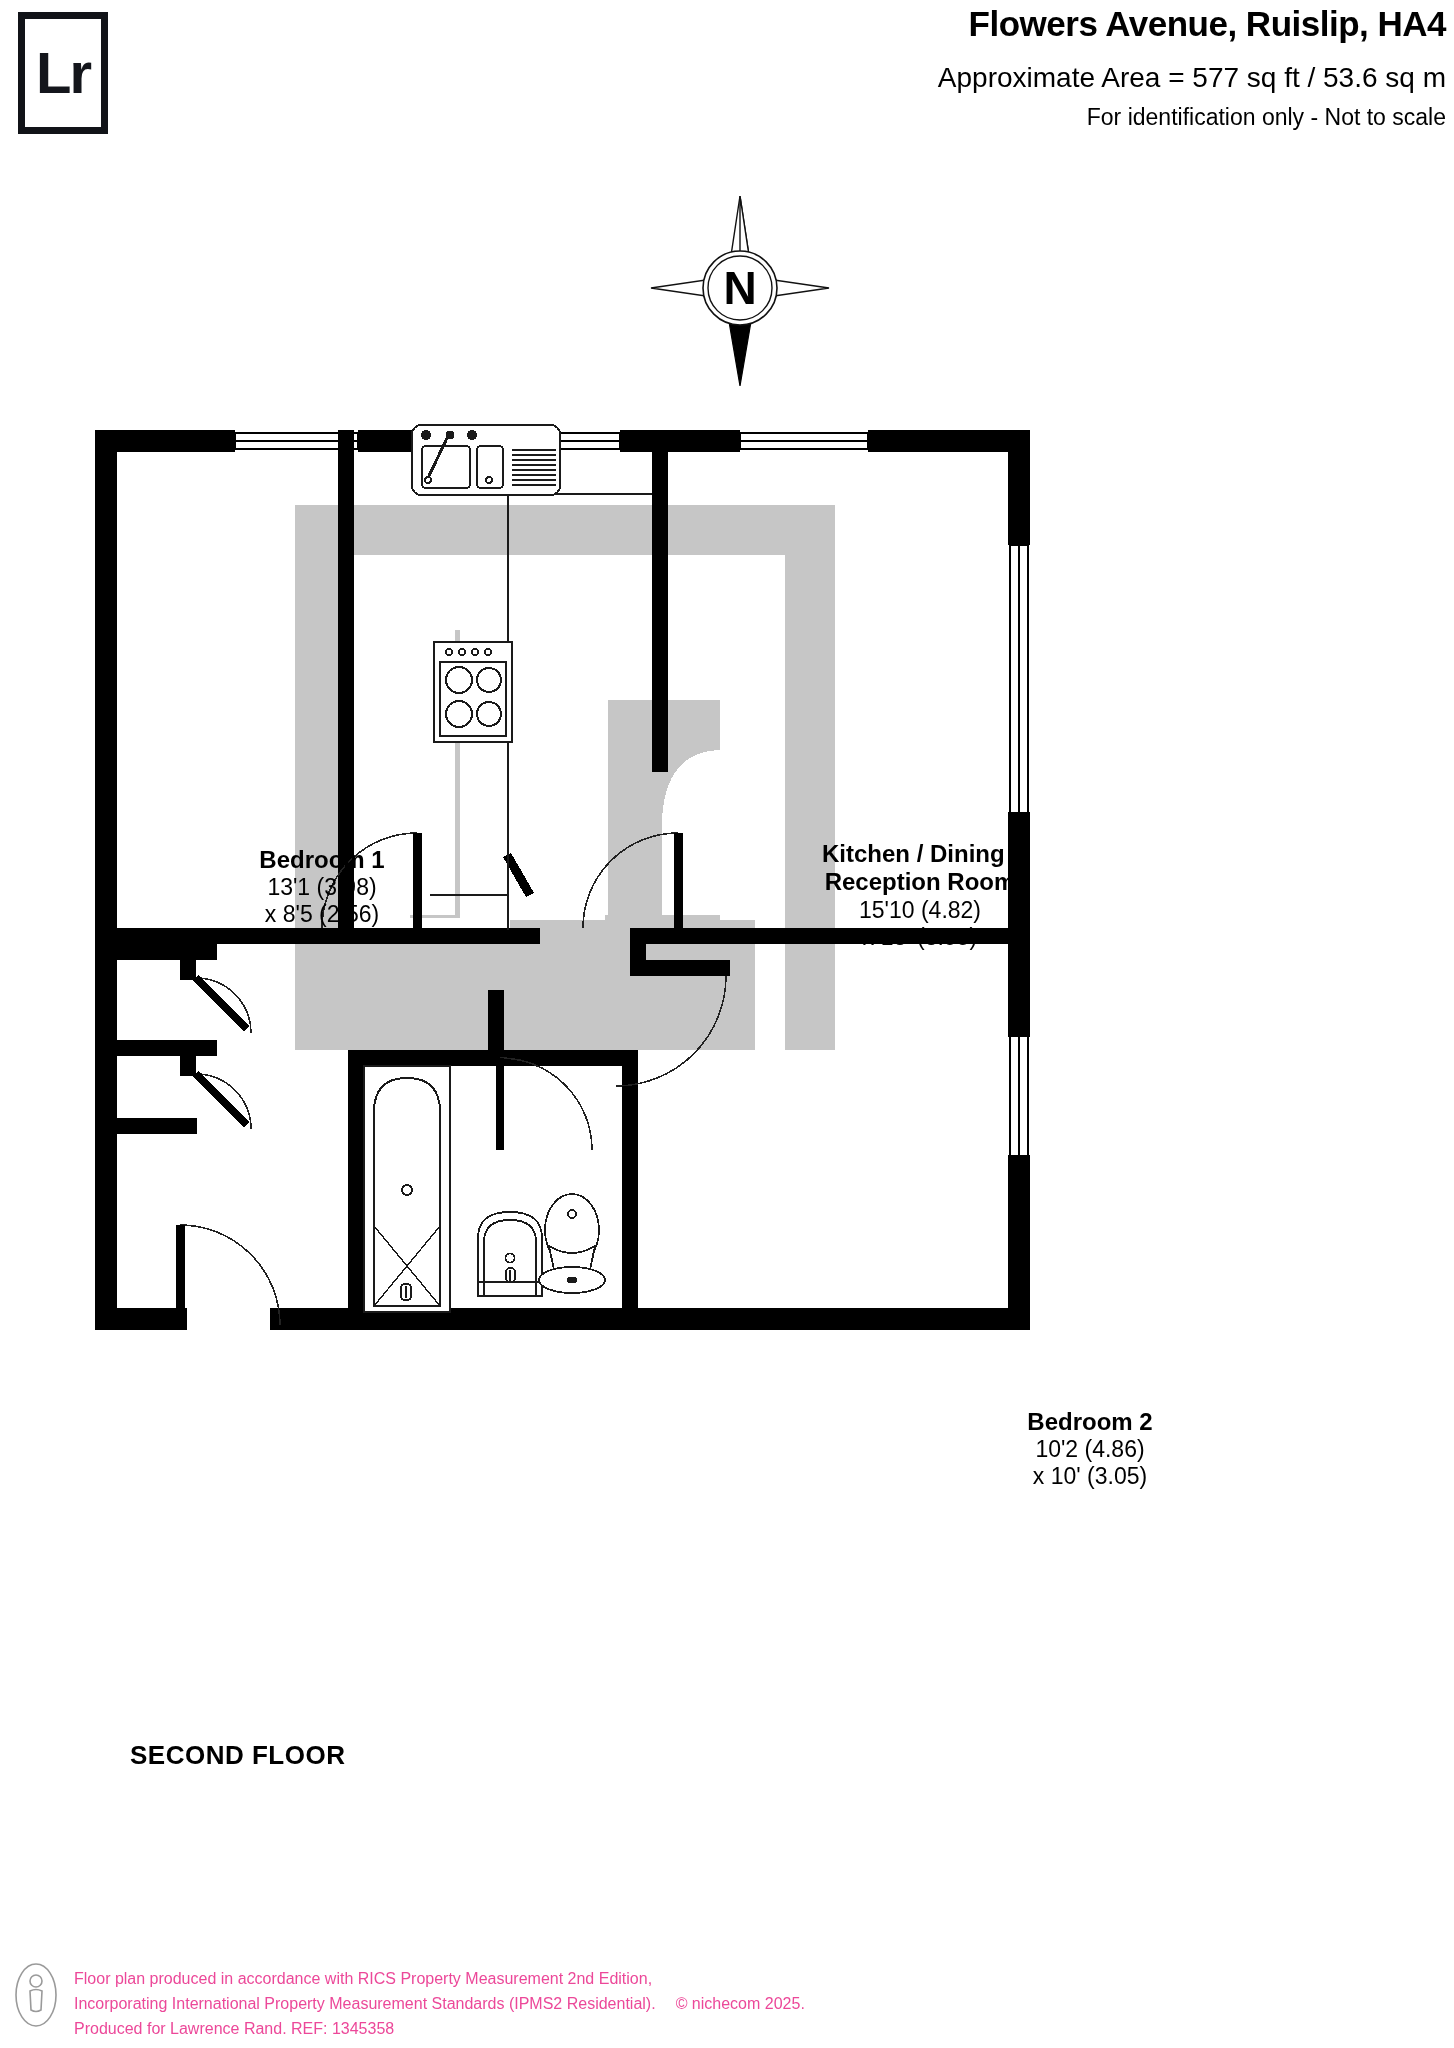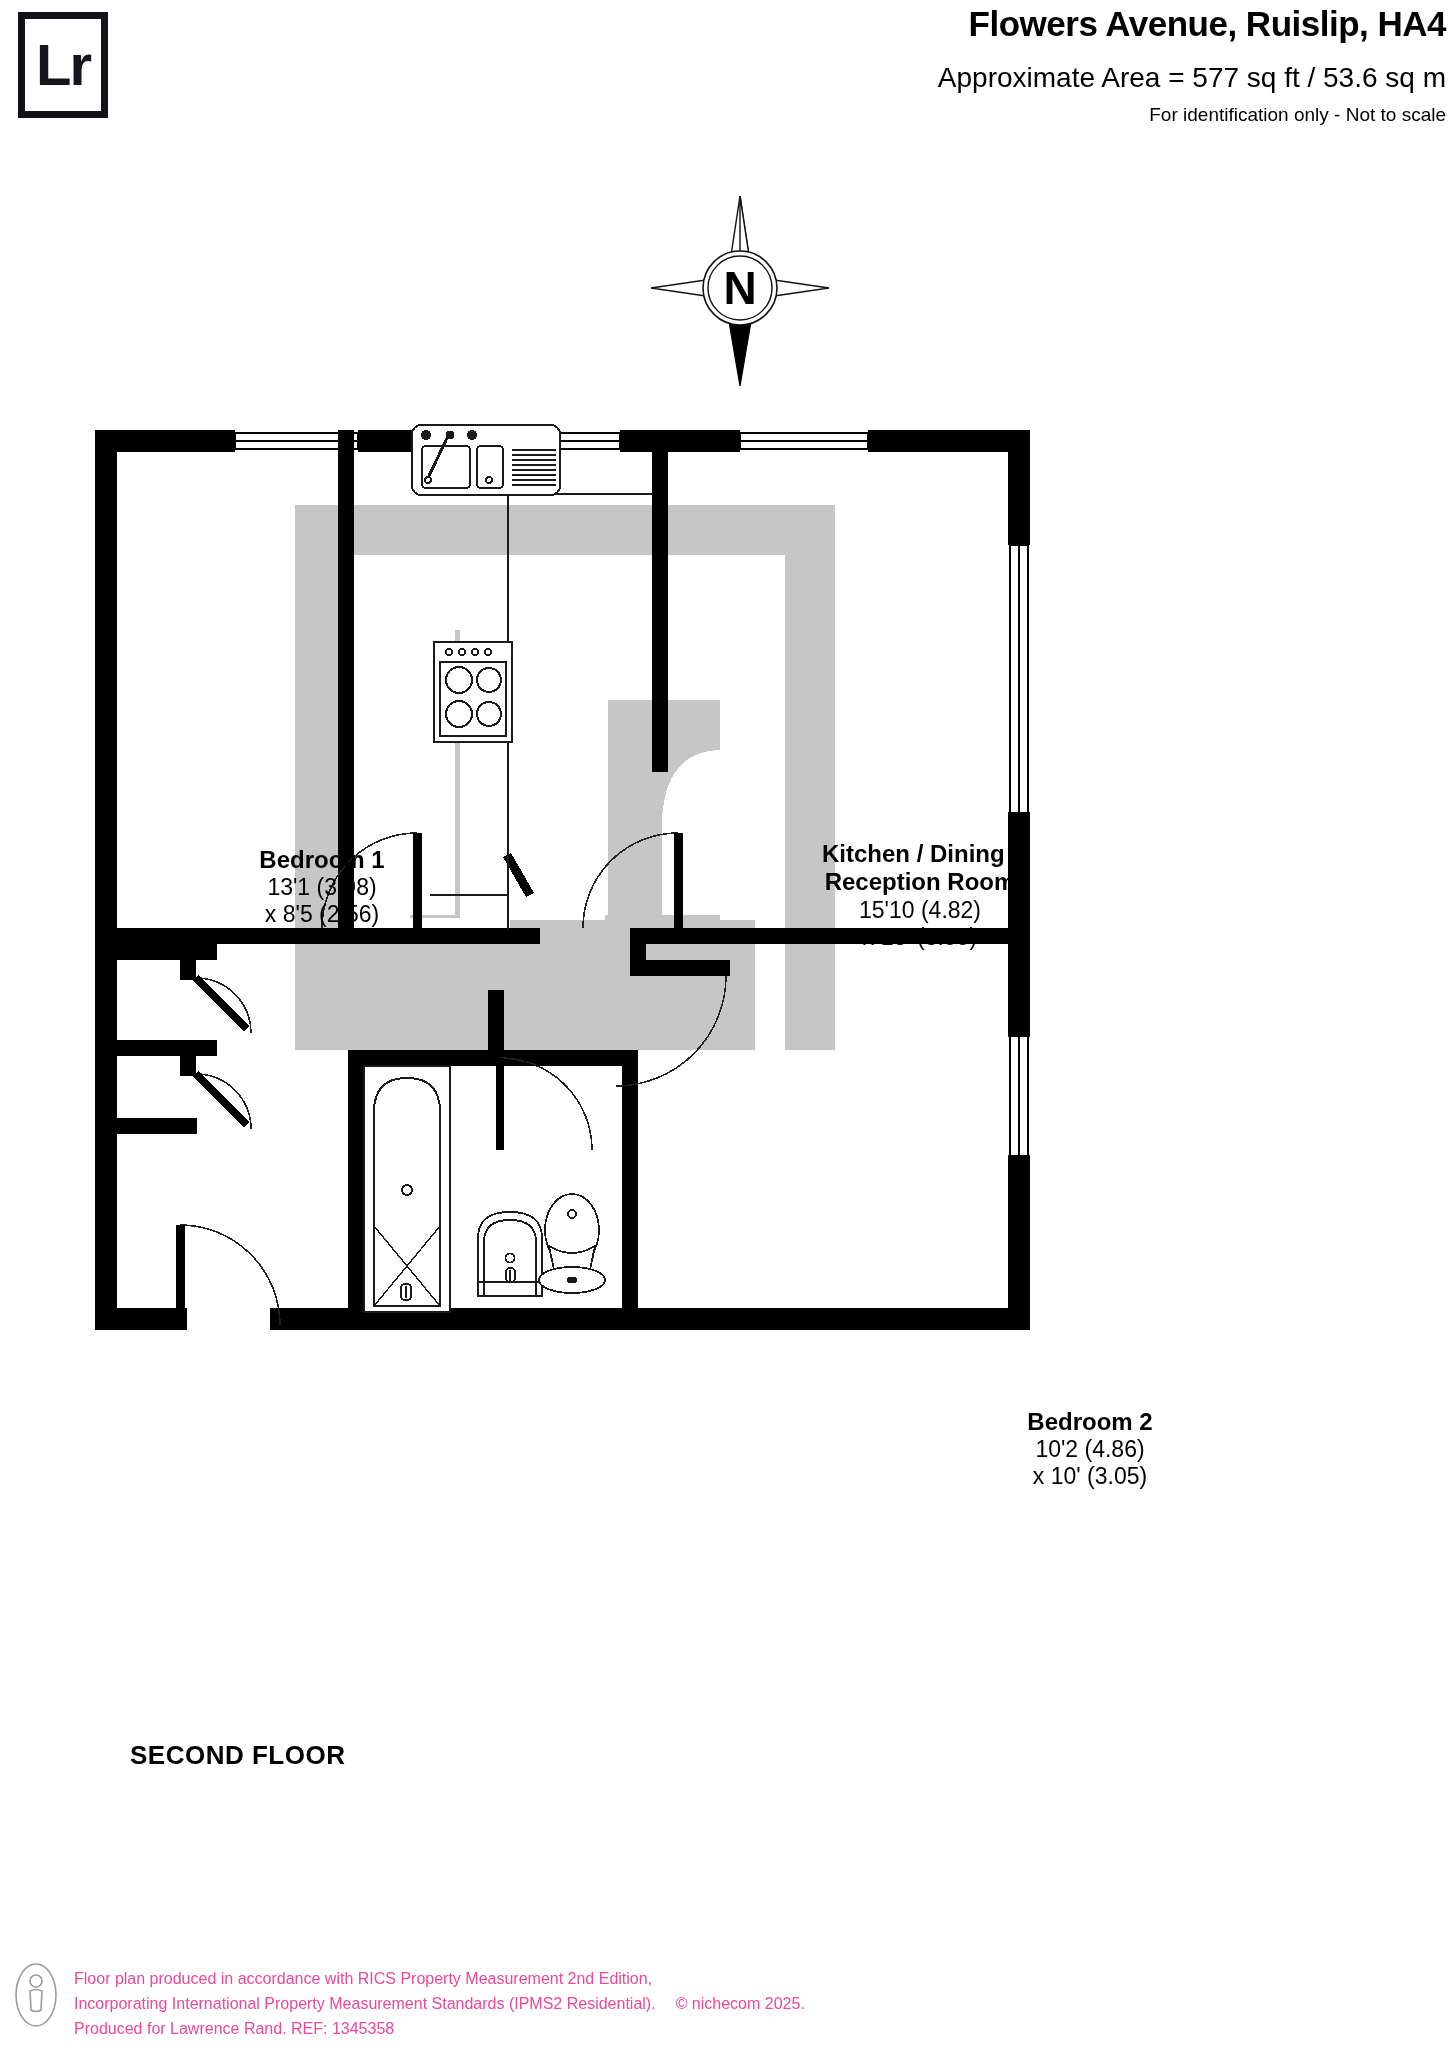--- a/index.html
+++ b/index.html
@@ -18,21 +18,21 @@
     background: #ffffff;
     overflow: hidden;
   }
 
   
   #logo {
     position: absolute;
     left: 18px;
     top: 12px;
     width: 90px;
-    height: 106px;
+    height: 122px;
     border: 7px solid #111318;
     box-sizing: border-box;
     background: #ffffff;
   }
   #logo .lr {
     position: absolute;
     left: 0; right: 0; top: 50%;
     transform: translateY(-50%);
     text-align: center;
     font-family: "Liberation Sans", sans-serif;
@@ -61,21 +61,21 @@
     text-align: left;
     font-size: 28px;
     color: #000;
     white-space: nowrap;
   }
   #scale-note {
     position: absolute;
     right: 8px;
     top: 104px;
     text-align: right;
-    font-size: 19px;
+    font-size: 23px;
     color: #000;
     white-space: nowrap;
   }
 
   
   #compass {
     position: absolute;
     left: 645px;
     top: 190px;
     width: 190px;

